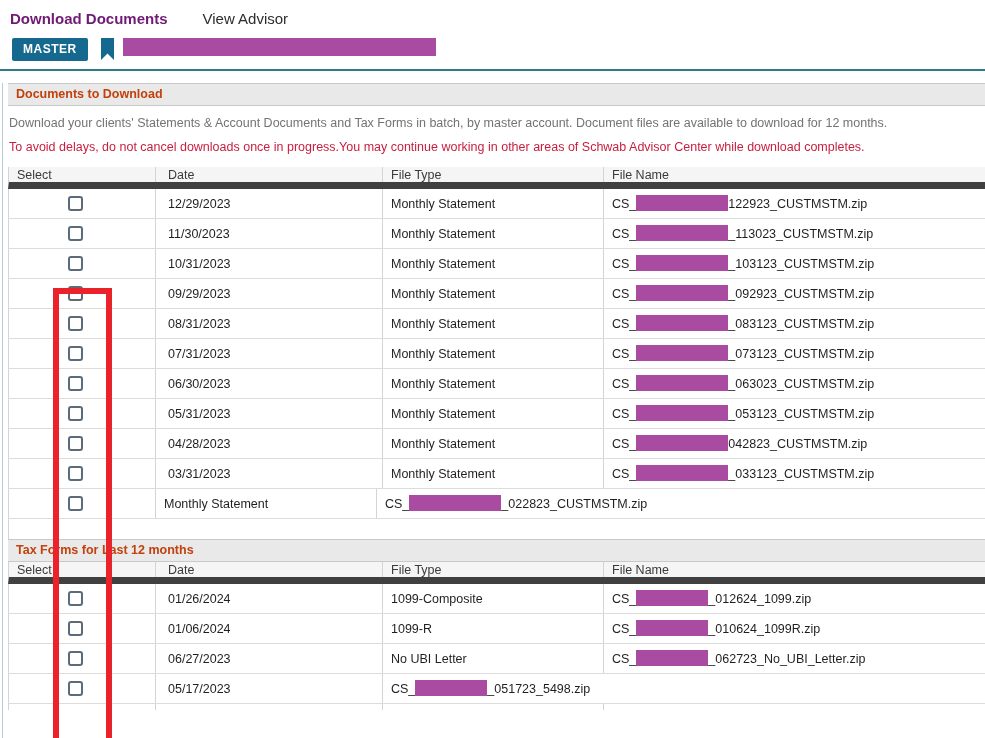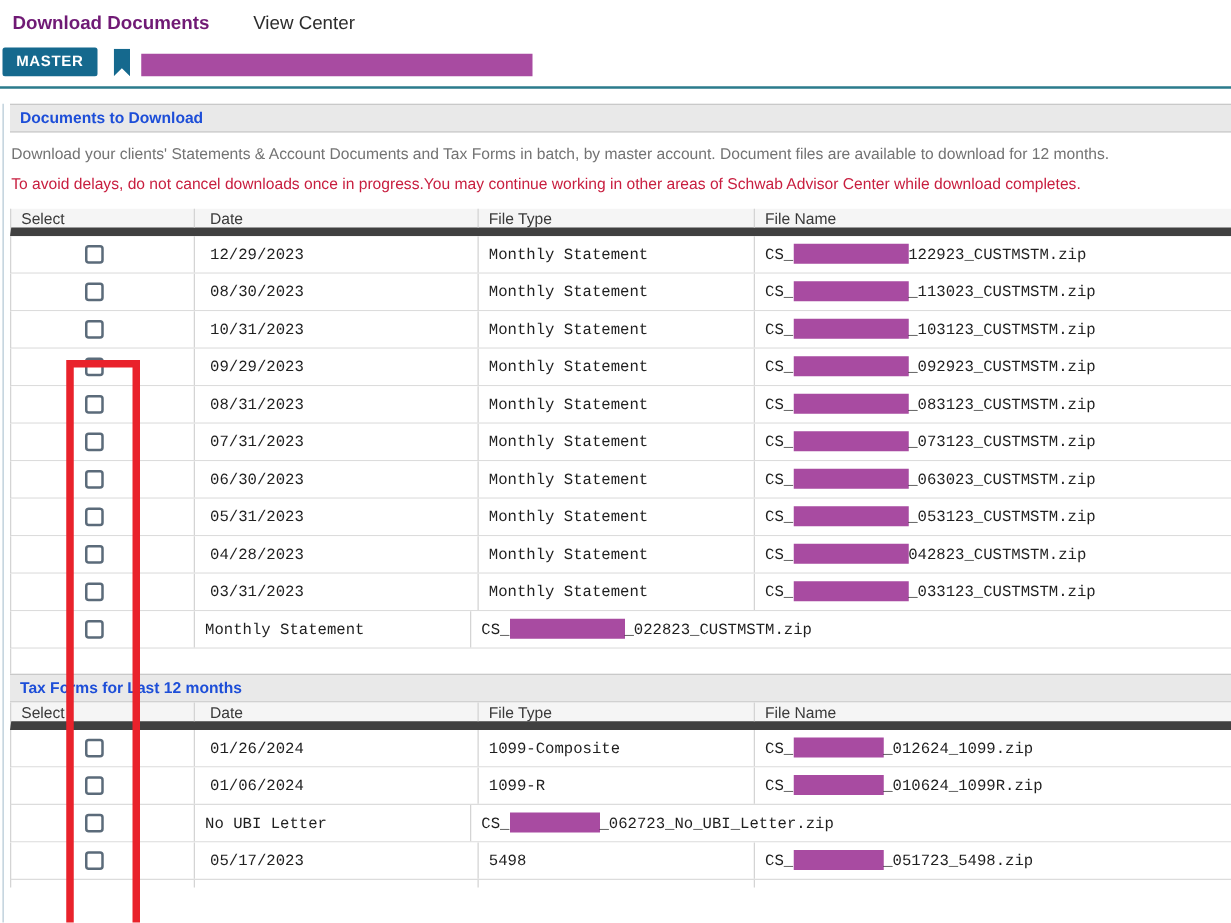--- a/index.html
+++ b/index.html
@@ -8,41 +8,41 @@
     --grid:#d4d4d4; --rowline:#dcdcdc; --ink:#1f1f1f; --cb:#5b6b7a;
   }
   *{box-sizing:border-box; margin:0; padding:0;}
   html,body{width:985px; height:738px; overflow:hidden; background:#fff;
     font-family:"Liberation Sans","DejaVu Sans",sans-serif; color:var(--ink);}
   
   .tabs{padding:10px 0 0 10px; display:flex; align-items:baseline;}
   .tab-active{font-size:15px; font-weight:bold; color:#701a75;}
   .tab{font-size:15px; color:#2d2d2d; margin-left:35px;}
   
-  .acct-row{margin:11px 0 0 2px; display:flex; align-items:flex-end; height:23px;}
+  .acct-row{margin:11px 0 0 12px; display:flex; align-items:flex-start; height:23px;}
   .badge{background:var(--teal); color:#fff; font-size:12px; font-weight:bold;
     letter-spacing:.5px; padding:4px 11px 5px; border-radius:2px; line-height:14px;}
   .bookmark{margin-left:13px; width:13px; height:22px; display:inline-block;}
   .redact-strip{margin-left:9px; width:313px; height:18px; background:var(--purple);}
   .rule{margin-top:8px; height:2px; background:var(--rule); width:985px;}
   
   .content{margin-left:2px; border-left:1px solid #b5c9d6; padding-left:5px;
     min-height:660px; position:relative;}
   .section-bar{margin-top:0; height:23px; line-height:21px; background:var(--barbg);
     border-top:1px solid var(--barline); border-bottom:1px solid var(--barline);
-    font-size:12.5px; font-weight:bold; padding-left:8px; color:#1d4ed8;}
+    font-size:12.5px; font-weight:bold; padding-left:8px; color:#c2410c;}
   .gap-top{margin-top:12px;}
   .desc{margin:10px 0 0 1px; font-size:12.5px; color:#737373;}
   .warning{margin:10px 0 13px 1px; font-size:12.5px; color:var(--warn);}
   
   .thead{display:flex; height:22px; align-items:center; background:var(--headbg);
     border-bottom:7px solid #404040; border-left:1px solid var(--grid);
     font-size:12.5px; color:#3a3a3a;}
   .tr{display:flex; height:30px; align-items:center; border-bottom:1px solid var(--rowline);
-    border-left:1px solid var(--grid); background:#fff; font-size:12.5px;font-family:Liberation Mono, monospace;}
+    border-left:1px solid var(--grid); background:#fff; font-size:12.5px;}
   .td,.th{height:100%; display:flex; align-items:center;}
   .c-sel{width:147px; border-right:1px solid var(--grid);}
   .c-date{width:227px; border-right:1px solid var(--grid); padding-left:12px;}
   .c-type{width:221px; border-right:1px solid var(--grid); padding-left:8px;}
   .c-name{flex:1; padding-left:8px;}
   .th.c-sel{padding-left:8px;}
   .cb{margin-left:59px; width:15px; height:15px; border:2px solid var(--cb);
     border-radius:3px; background:#fff; display:inline-block; cursor:pointer;}
   .redact{display:inline-block; height:16px; background:var(--purple);
     vertical-align:middle; margin:0 0 2px 0;}
@@ -52,21 +52,21 @@
   .sliver{height:6px; border-bottom:none;}
   
   .annot{position:absolute; left:50px; top:205px; width:59px; height:527px;
     border:6px solid var(--annot); pointer-events:none; z-index:5;}
 </style>
 </head>
 <body>
 
 <div class="tabs">
   <span class="tab-active">Download Documents</span>
-  <span class="tab">View Center</span>
+  <span class="tab">View Advisor</span>
 </div>
 
 <div class="acct-row">
   <span class="badge">MASTER</span>
   <span class="bookmark">
     <svg width="13" height="22" viewBox="0 0 13 22">
       <path d="M0 0 H13 V22 L6.5 15.5 L0 22 Z" fill="#15698e"></path>
     </svg>
   </span>
   <span class="redact-strip"></span>
@@ -98,21 +98,21 @@
         <div class="td c-name">
           <span>CS_</span>
           <span class="redact w-stmt"></span>
           <span>122923_CUSTMSTM.zip</span>
         </div>
       </div>
       <div class="tr">
         <div class="td c-sel">
           <span class="cb"></span>
         </div>
-        <div class="td c-date">08/30/2023</div>
+        <div class="td c-date">11/30/2023</div>
         <div class="td c-type">Monthly Statement</div>
         <div class="td c-name">
           <span>CS_</span>
           <span class="redact w-stmt"></span>
           <span>_113023_CUSTMSTM.zip</span>
         </div>
       </div>
       <div class="tr">
         <div class="td c-sel">
           <span class="cb"></span>
@@ -253,33 +253,33 @@
         <div class="td c-name">
           <span>CS_</span>
           <span class="redact w-tax"></span>
           <span>_010624_1099R.zip</span>
         </div>
       </div>
       <div class="tr">
         <div class="td c-sel">
           <span class="cb"></span>
         </div>
+        <div class="td c-date">06/27/2023</div>
         <div class="td c-type">No UBI Letter</div>
         <div class="td c-name">
           <span>CS_</span>
           <span class="redact w-tax"></span>
           <span>_062723_No_UBI_Letter.zip</span>
         </div>
       </div>
       <div class="tr">
         <div class="td c-sel">
           <span class="cb"></span>
         </div>
         <div class="td c-date">05/17/2023</div>
-        <div class="td c-type">5498</div>
         <div class="td c-name">
           <span>CS_</span>
           <span class="redact w-tax"></span>
           <span>_051723_5498.zip</span>
         </div>
       </div>
     </div>
   <div class="tr sliver">
     <div class="td c-sel"></div>
       <div class="td c-date"></div>

